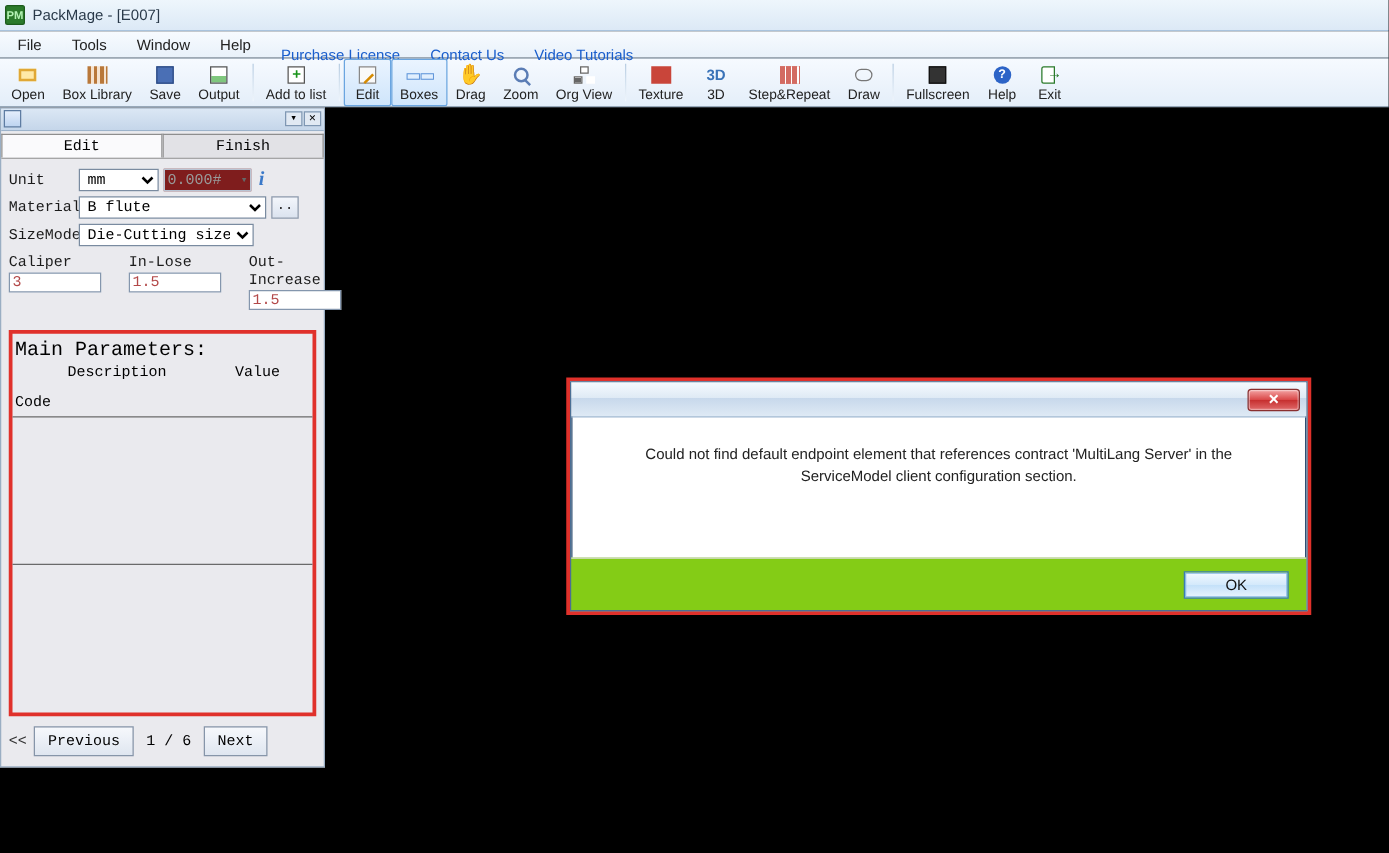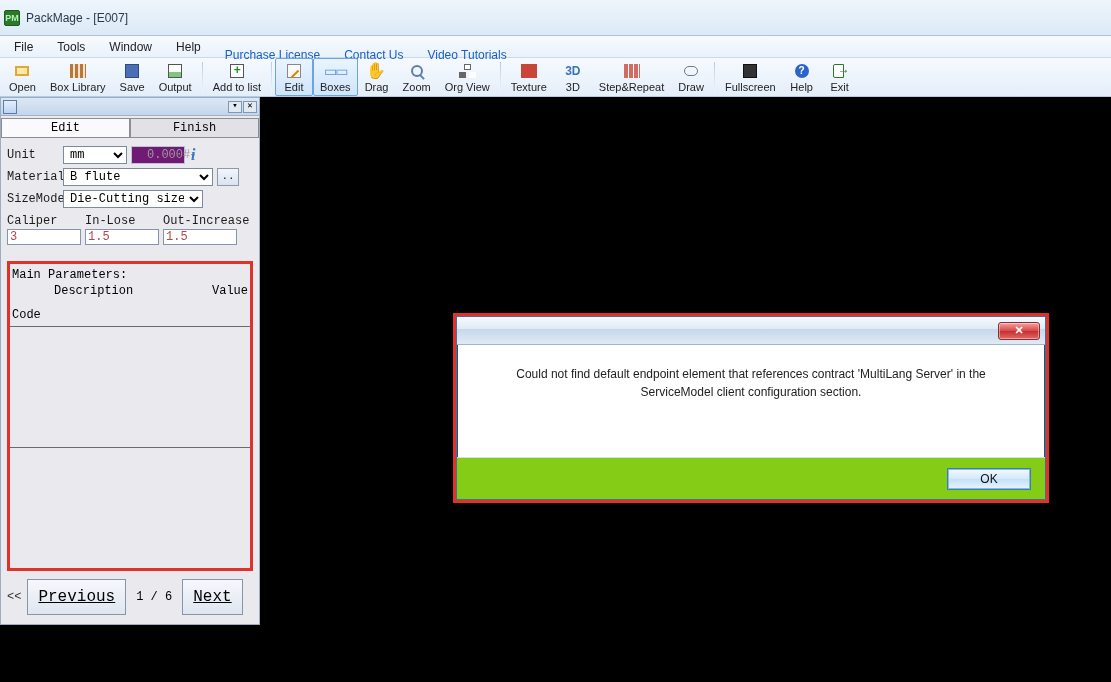--- a/index.html
+++ b/index.html
@@ -1,20 +1,20 @@
 <!DOCTYPE html>
 <html><head>
 <meta charset="utf-8">
 <style>
   html, body { margin: 0; padding: 0; width: 1111px; height: 682px; overflow: hidden; font-family: "Segoe UI", Tahoma, sans-serif; font-size: 12px; background: black; }
   * { box-sizing: border-box; }
 
   
   .titlebar {
-    height: 36px;
+    height: 25px;
     background: linear-gradient(to bottom, #eef6fc, #dce9f6);
     border-bottom: 1px solid #a9c3dd;
     display: flex; align-items: center;
     padding: 0 4px;
     gap: 6px;
   }
   .app-icon {
     width: 16px; height: 16px; background: #2b7a2b; border: 1px solid #1c5b1c;
     display:flex; align-items:center; justify-content:center;
     color:#b5f2b5; font-weight:bold; font-size:9px; border-radius:2px;
@@ -121,53 +121,53 @@
   .tabs-row .tab.active { background:#fafafc; border-top:1px solid #8e8e8e; position:relative; z-index:1; }
 
   .form-area { padding:4px 6px 6px 6px; font-size:12px; color:#1b1b1b; }
   .form-row { display:flex; align-items:center; gap:4px; margin:4px 0; }
   .form-row .lbl { width:52px; }
   select.fake {
     font-family:"Courier New",monospace; font-size:12px;
     height:18px; border:1px solid #7a8ba0; background:#fff;
     padding:0 2px;
   }
-  .num-format { width:54px; display:inline-flex;align-items:center;border:1px solid #b8c4d4;background:#701a75;color:#9a9a9a;padding:0 15px;height:18px;font-family:"Courier New",monospace;}
+  .num-format { width:70px; display:inline-flex;align-items:center;border:1px solid #b8c4d4;background:#7f1d1d;color:#9a9a9a;padding:0 2px;height:18px;font-family:"Courier New",monospace;}
   .num-format:after{content:"▾";margin-left:auto;color:#666;font-size:9px;}
   .info-i { font-style:italic; font-weight:bold; color:#3a79c9; font-family:Georgia,serif; font-size:16px; margin-left:2px;}
   .dots-btn { width:22px;height:18px;border:1px solid #8d9aad;background:linear-gradient(#f3f6fb,#dbe3ef);font-family:"Courier New";font-size:11px;text-align:center;line-height:15px;}
 
-  .caliper-row { display:flex; gap:4px; margin-top:6px;}
+  .caliper-row { display:flex; gap:22px; margin-top:6px;}
   .caliper-col { display:flex; flex-direction:column; gap:1px; }
   .caliper-col .clabel { font-size:12px; }
   .caliper-input { width:74px; height:16px; border:1px solid #8496ad; background:#fff; padding:0 2px; color:#b34848; font-family:"Courier New",monospace; font-size:12px; }
 
   .main-params-wrap {
     margin:10px 6px 0 6px;
     border:3px solid #e0312b;
     height:310px;
     display:flex; flex-direction:column;
     background:#eaeaee;
   }
-  .mp-title { font-size:12px; padding:4px 2px 2px 2px;}
+  .mp-title { font-size:16px; padding:4px 2px 2px 2px;}
   .mp-head { display:flex; padding:0 2px 4px 2px; }
   .mp-head span:nth-child(1){width:42px;margin-top:24px;}
   .mp-head span:nth-child(2){flex:1;}
-  .mp-head span:nth-child(3){width:60px;text-align:right;}
+  .mp-head span:nth-child(3){width:60px;}
   .mp-grid { flex:1; border-top:1px solid #6a6a6a; display:flex; flex-direction:column;}
   .mp-grid .half { flex:1; border-bottom:1px solid #6a6a6a;}
   .mp-grid .half:last-child{border-bottom:none;}
 
   .pager-row { display:flex; align-items:center; gap:6px; padding:8px 6px; }
   .pager-arrows { font-family:"Courier New",monospace; color:#333;}
   .btn {
-    font-family:"Courier New",monospace; font-size:16px;
-    height:36px; padding:0 10px; border:1px solid #8695a9;
+    font-family:"Courier New",monospace; font-size:12px;
+    height:24px; padding:0 10px; border:1px solid #8695a9;
     background:linear-gradient(#f6f8fc,#dfe6f0); cursor:default;
-    display:inline-flex; align-items:center;text-decoration:underline;
+    display:inline-flex; align-items:center;
   }
   .pager-row .page-ind { font-family:"Courier New",monospace; padding:0 4px;}
 
   
   .dialog-ring {
     position:absolute; left:453px; top:216px;
     width:596px; height:190px;
     border:3px solid #e0312b;
     padding:0;
   }

